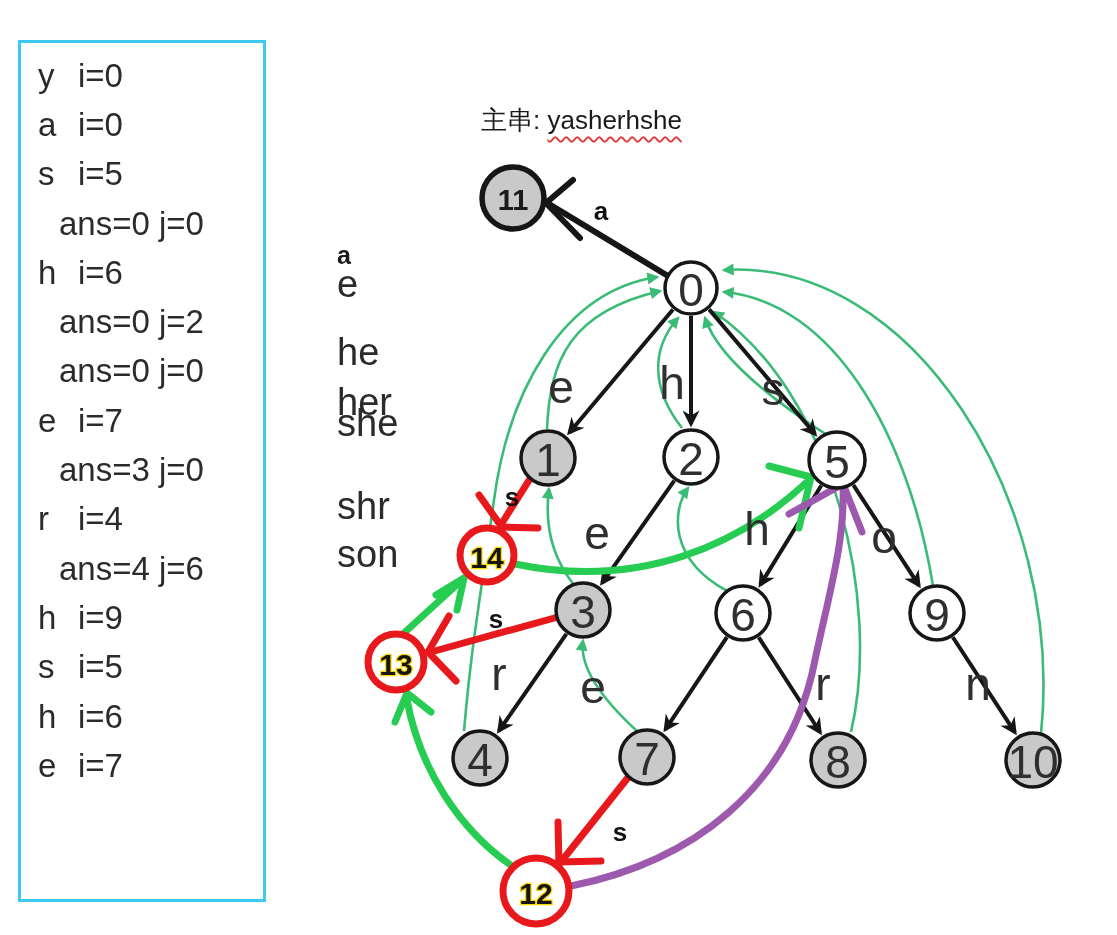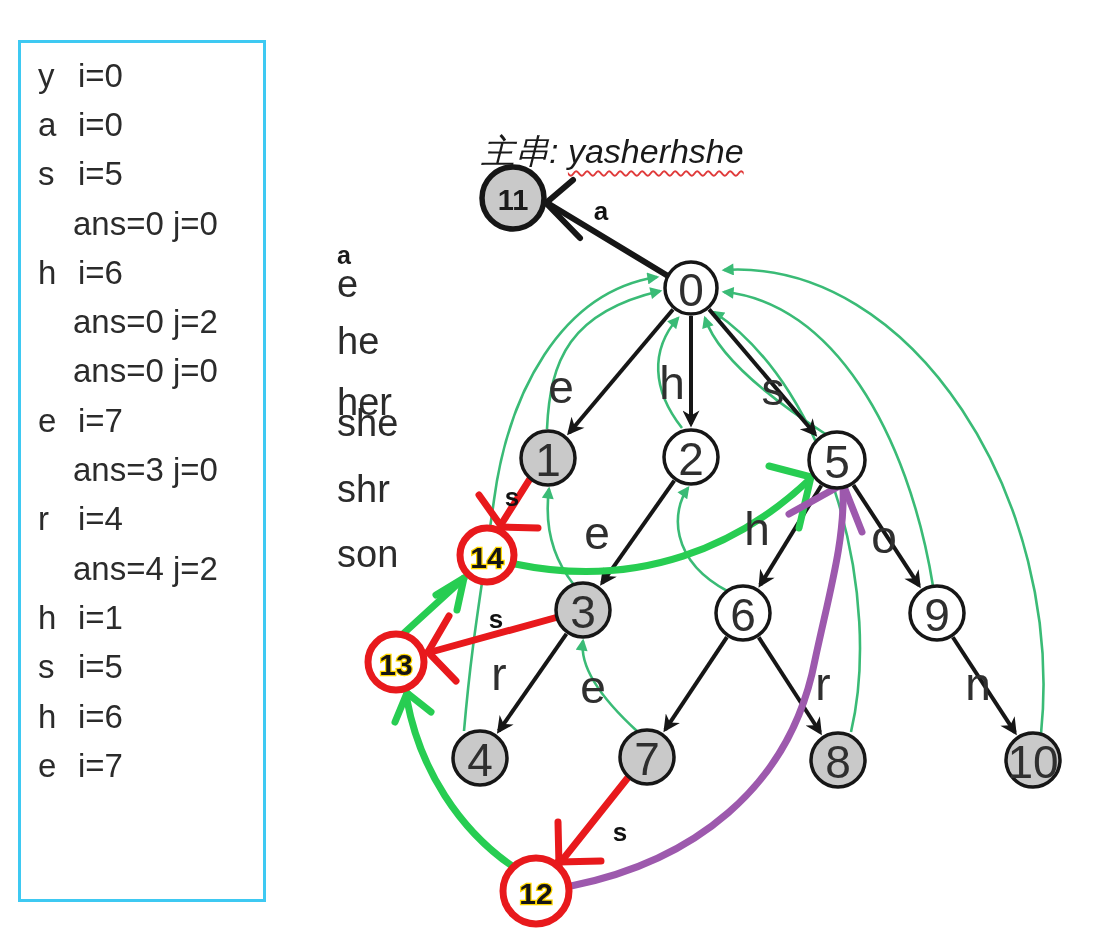--- a/index.html
+++ b/index.html
@@ -5,28 +5,28 @@
   html,body{margin:0;padding:0;background:#fff;}
   body{width:1117px;height:935px;position:relative;overflow:hidden;
        font-family:"Liberation Sans","DejaVu Sans",sans-serif;color:#2b2b2b;}
 
   
   .trace-panel{position:absolute;left:18px;top:40px;width:248px;height:862px;
     border:3px solid #3ec9f2;background:#fff;box-sizing:border-box;padding-top:8px;}
   .trace-line{display:flex;align-items:center;height:49.3px;font-size:33px;color:#2b2b2b;}
   .trace-line .ch{margin-left:17px;width:40px;}
   .trace-line .val{white-space:pre;}
-  .trace-line.indent .val{margin-left:52px;}
+  .trace-line.indent .val{margin-left:38px;}
 
   
   .pattern-item{position:absolute;left:337px;font-size:38px;color:#2b2b2b;line-height:1;}
   .pattern-item.small-bold{font-size:25px;font-weight:bold;color:#1a1a1a;}
 
   
-  .main-title{position:absolute;left:481px;top:129px;font-size:34px;color:#1a1a1a;white-space:nowrap;font-style:italic;}
+  .main-title{position:absolute;left:481px;top:103px;font-size:26px;color:#1a1a1a;white-space:nowrap;}
   .main-title .underlined{text-decoration:underline;text-decoration-style:wavy;
     text-decoration-color:#e03a3a;text-decoration-thickness:2px;text-underline-offset:7px;}
 
   
   #graph{position:absolute;left:0;top:0;}
   .edge-label{font-size:46px;fill:#2f2f2f;}
   .small-label{font-size:26px;font-weight:bold;fill:#111;}
   .node-label{font-size:46px;fill:#2f2f2f;}
   .node-label-bold{font-size:29px;font-weight:bold;fill:#1a1a1a;}
   .node-label-new{font-size:30px;font-weight:bold;fill:#151515;stroke:#ffd700;
@@ -67,47 +67,47 @@
       <span class="val">i=7</span>
     </div>
     <div class="trace-line indent">
       <span class="val">ans=3 j=0</span>
     </div>
     <div class="trace-line">
       <span class="ch">r</span>
       <span class="val">i=4</span>
     </div>
     <div class="trace-line indent">
-      <span class="val">ans=4 j=2</span>
+      <span class="val">ans=4 j=6</span>
     </div>
     <div class="trace-line">
       <span class="ch">h</span>
-      <span class="val">i=1</span>
+      <span class="val">i=9</span>
     </div>
     <div class="trace-line">
       <span class="ch">s</span>
       <span class="val">i=5</span>
     </div>
     <div class="trace-line">
       <span class="ch">h</span>
       <span class="val">i=6</span>
     </div>
     <div class="trace-line">
       <span class="ch">e</span>
       <span class="val">i=7</span>
     </div>
   </div>
 
 <div id="pattern-list">
     <div class="pattern-item small-bold" style="top: 243px;">a</div>
     <div class="pattern-item" style="top: 265px;">e</div>
-    <div class="pattern-item" style="top: 322px; text-align: center;">he</div>
+    <div class="pattern-item" style="top: 333px; text-align: center;">he</div>
     <div class="pattern-item" style="top: 383px;">her</div>
     <div class="pattern-item" style="top: 404px;">she</div>
-    <div class="pattern-item" style="top: 470px;">shr</div>
+    <div class="pattern-item" style="top: 487px;">shr</div>
     <div class="pattern-item" style="top: 535px;">son</div>
   </div>
 
 <div class="main-title">
   <span>主串:</span>
   <span class="underlined">yasherhshe</span>
 </div>
 
 <svg id="graph" width="1117" height="935" viewBox="0 0 1117 935">
   <defs>

